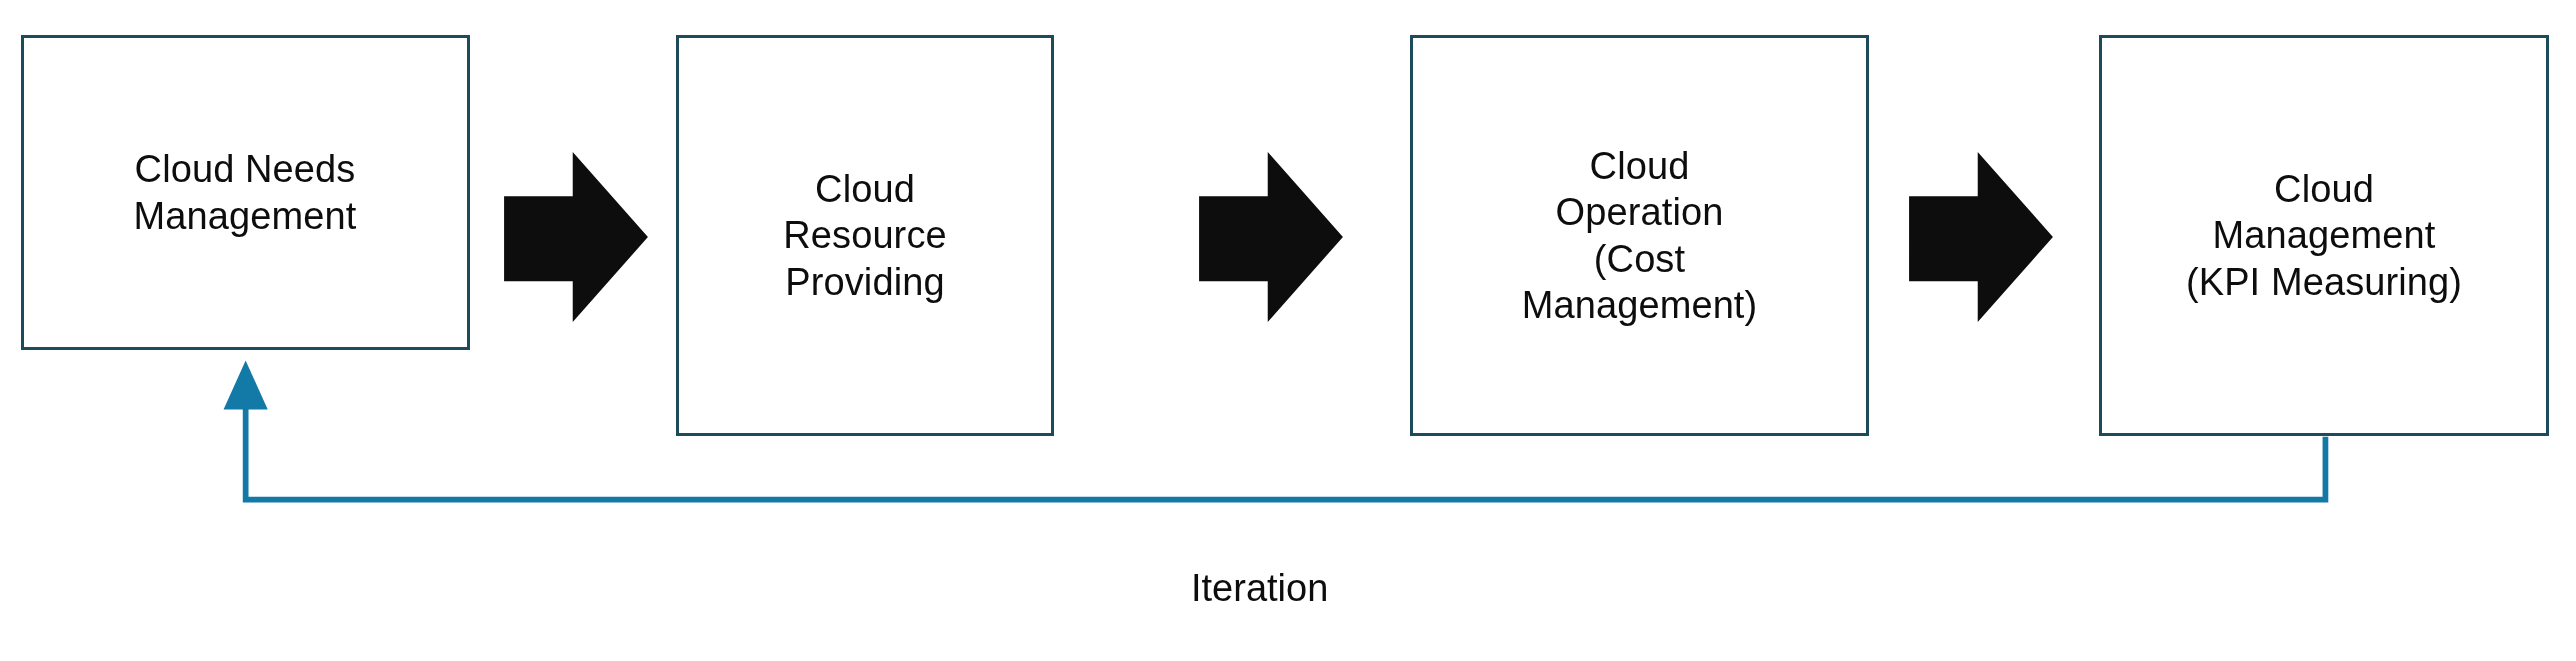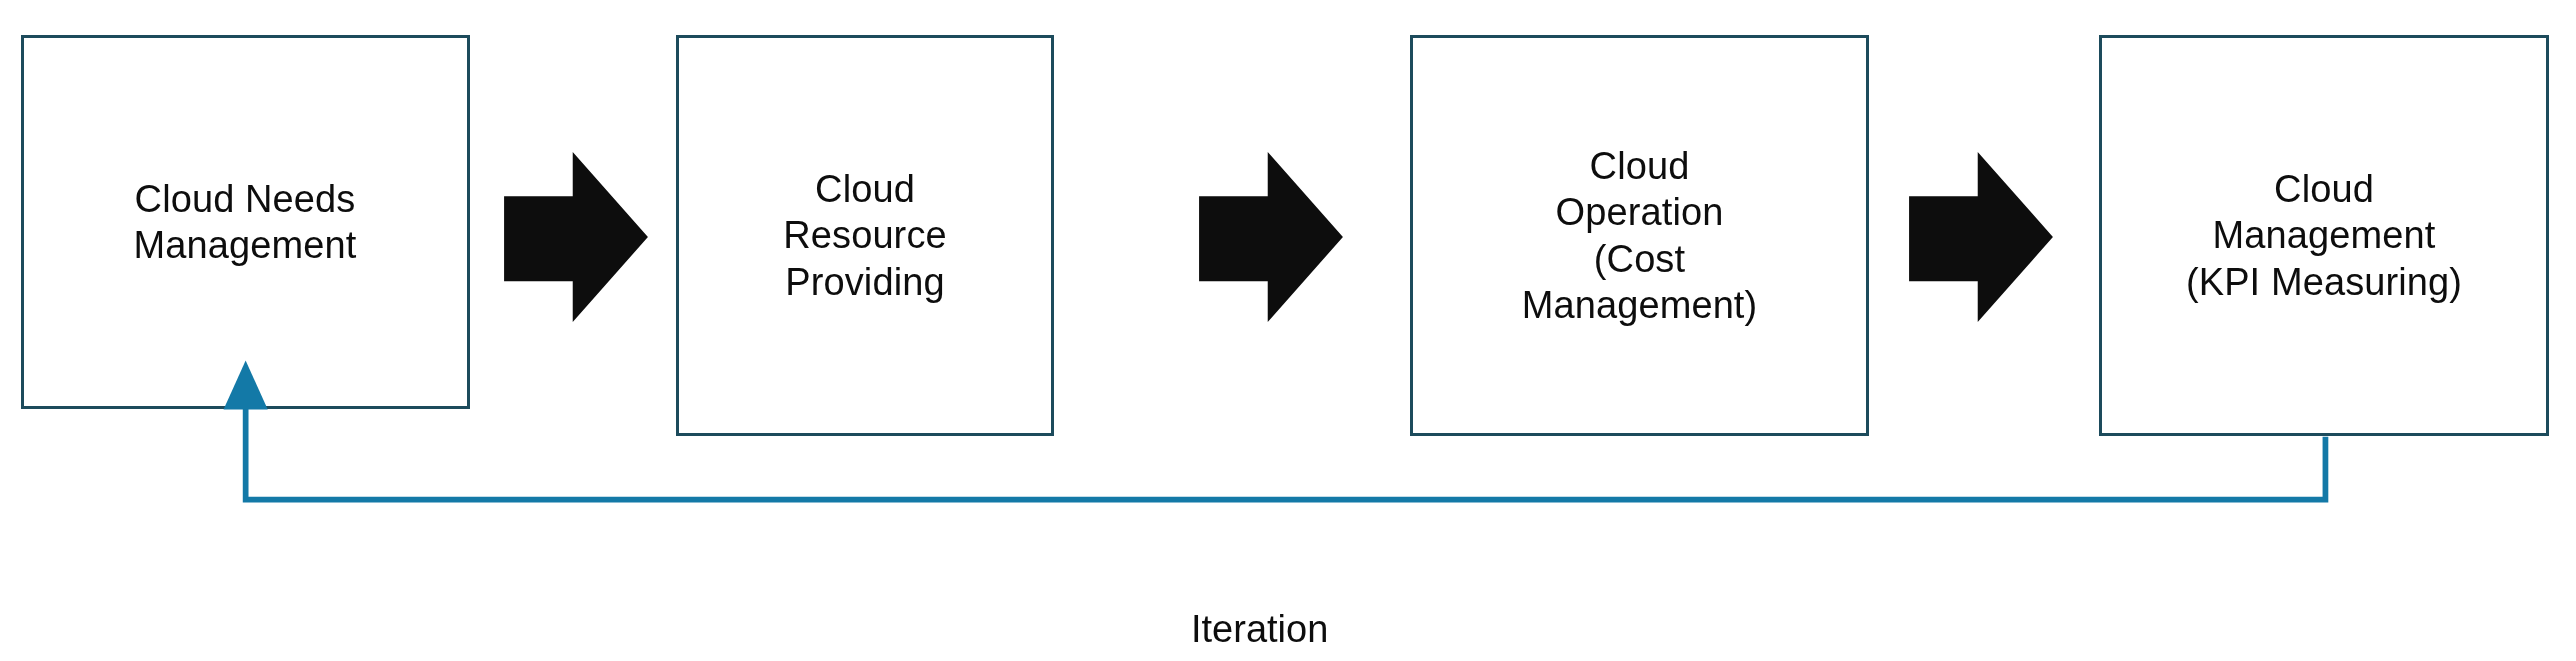--- a/index.html
+++ b/index.html
@@ -63,21 +63,21 @@
     font-size: 38px;
     color: #0d0d0d;
     white-space: nowrap;
   }
 </style>
 </head>
 <body>
 
 <div id="canvas">
 
-  <div class="pbox" style="left:20.5px; top:35px; width:449px; height:374px;">
+  <div class="pbox" style="left:20.5px; top:35px; width:449px; height:315px;">
     <div class="pbox-label">Cloud Needs
 Management</div>
   </div>
 
   <div class="block-arrow" style="left:504px; top:152px; width:144px; height:170px;">
     <svg width="144" height="170" viewBox="0 0 176 208" xmlns="http://www.w3.org/2000/svg">
       <polygon points="0,54 84,54 84,0 176,104 84,208 84,158 0,158" fill="#0d0d0d"></polygon>
     </svg>
   </div>
 
@@ -112,16 +112,16 @@
 (KPI Measuring)</div>
   </div>
 
   <svg class="loop" width="2576" height="662" viewBox="0 0 3146 808" xmlns="http://www.w3.org/2000/svg">
 
     <path d="M 2840 533 L 2840 610 L 300 610 L 300 474" fill="none" stroke="#1379a7" stroke-width="7" stroke-linecap="butt" stroke-linejoin="miter"></path>
 
     <polygon points="300,440 327,500 273,500" fill="#1379a7"></polygon>
   </svg>
 
-  <div class="loop-caption" style="left:1191px; top:567px;margin-top:41px;">Iteration</div>
+  <div class="loop-caption" style="left:1191px; top:567px;">Iteration</div>
 
 </div>
 
 
 </body></html>

